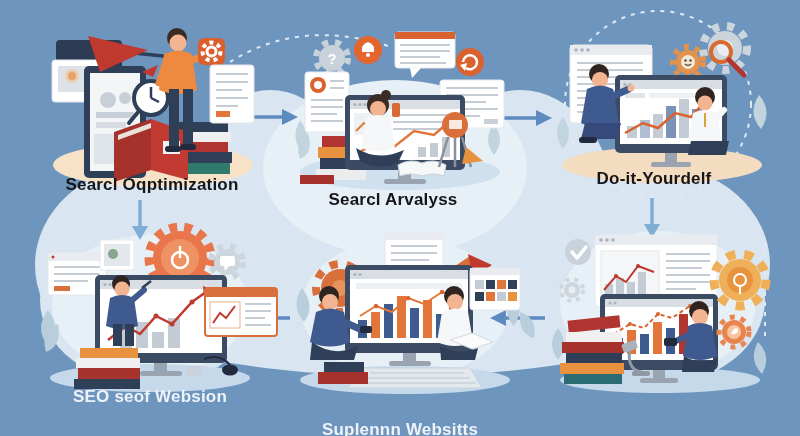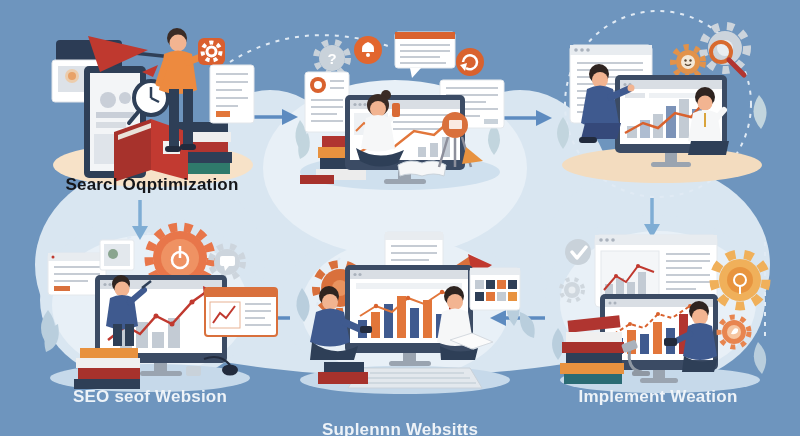--- a/index.html
+++ b/index.html
@@ -555,16 +555,17 @@
     <g>
       <circle cx="176" cy="110" r="15" fill="none" stroke="#e8854f" stroke-width="5" stroke-dasharray="5 6"></circle>
       <circle cx="176" cy="110" r="12" fill="#e8854f"></circle>
       <circle cx="176" cy="110" r="7" fill="#f6c6a1"></circle>
       <path d="M173,112 q3,-8 7,-5 q1,6 -7,5 Z" fill="#fff"></path>
     </g>
   </g>
 </svg>
 
   <div class="step-label lbl-dark" style="left:152px;top:175px;">Searcl Oqptimization</div>
+  <div class="step-label lbl-dark" style="left:393px;top:190px;">Searcl Arvalyss</div>
+  <div class="step-label lbl-dark" style="left:654px;top:169px;">Do-it-Yourdelf</div>
   <div class="step-label lbl-light" style="left:150px;top:387px;">SEO seof Websion</div>
   <div class="step-label lbl-light" style="left:400px;top:387px;margin-top:33px;">Suplennn Websitts</div>
-  <div class="step-label lbl-light" style="left:658px;top:387px;">Implement Weation</div>
 </div>
 
 </body></html>

